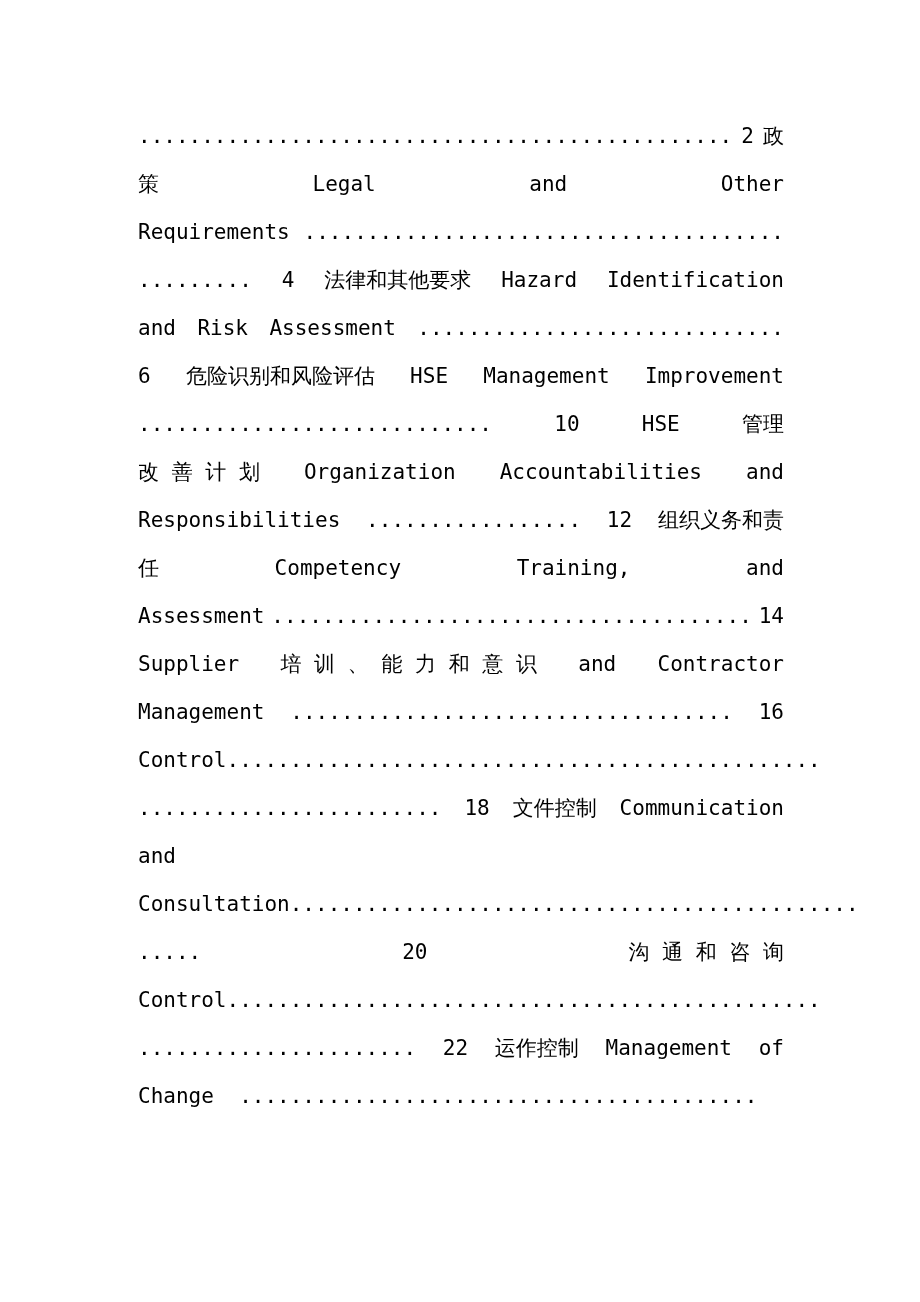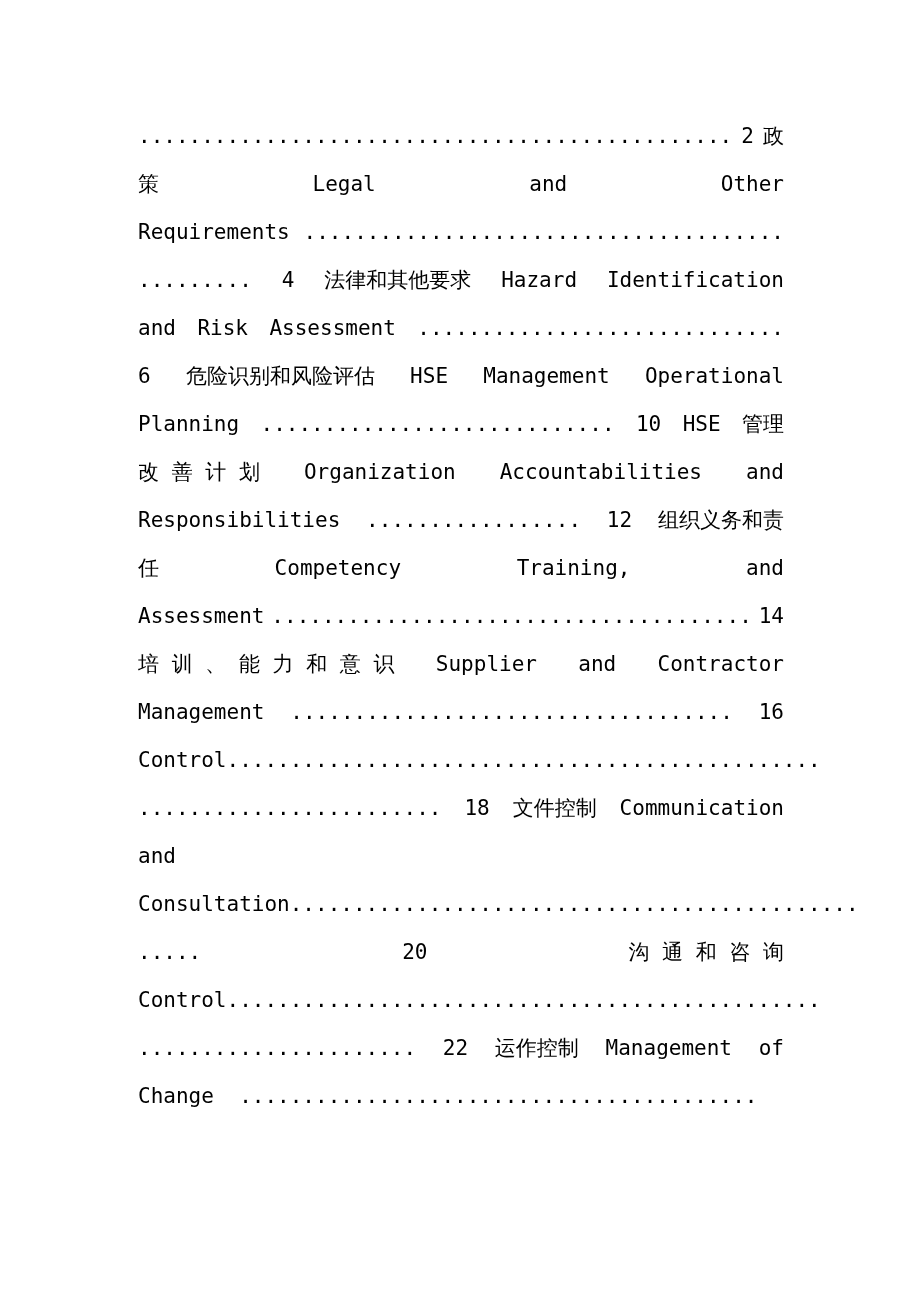--- a/index.html
+++ b/index.html
@@ -82,24 +82,23 @@
         <span class="seg">and</span>
         <span class="seg">Risk</span>
         <span class="seg">Assessment</span>
         <span class="seg">.............................</span>
       </div>
       <div class="toc-line just">
         <span class="seg">6</span>
         <span class="seg">危险识别和风险评估</span>
         <span class="seg">HSE</span>
         <span class="seg">Management</span>
-        <span class="seg">Operational</span>
+        <span class="seg">Improvement</span>
       </div>
       <div class="toc-line just">
-        <span class="seg">Planning</span>
         <span class="seg">............................</span>
         <span class="seg">10</span>
         <span class="seg">HSE</span>
         <span class="seg">管理</span>
       </div>
       <div class="toc-line just">
         <span class="seg">改 善 计 划</span>
         <span class="seg">Organization</span>
         <span class="seg">Accountabilities</span>
         <span class="seg">and</span>
@@ -115,22 +114,22 @@
         <span class="seg">Competency</span>
         <span class="seg">Training,</span>
         <span class="seg">and</span>
       </div>
       <div class="toc-line just">
         <span class="seg">Assessment</span>
         <span class="seg">......................................</span>
         <span class="seg">14</span>
       </div>
       <div class="toc-line just">
+        <span class="seg">Supplier</span>
         <span class="seg">培 训 、 能 力 和 意 识</span>
-        <span class="seg">Supplier</span>
         <span class="seg">and</span>
         <span class="seg">Contractor</span>
       </div>
       <div class="toc-line just">
         <span class="seg">Management</span>
         <span class="seg">...................................</span>
         <span class="seg">16</span>
       </div>
       <div class="toc-line just">
         <span class="seg">Control</span>

